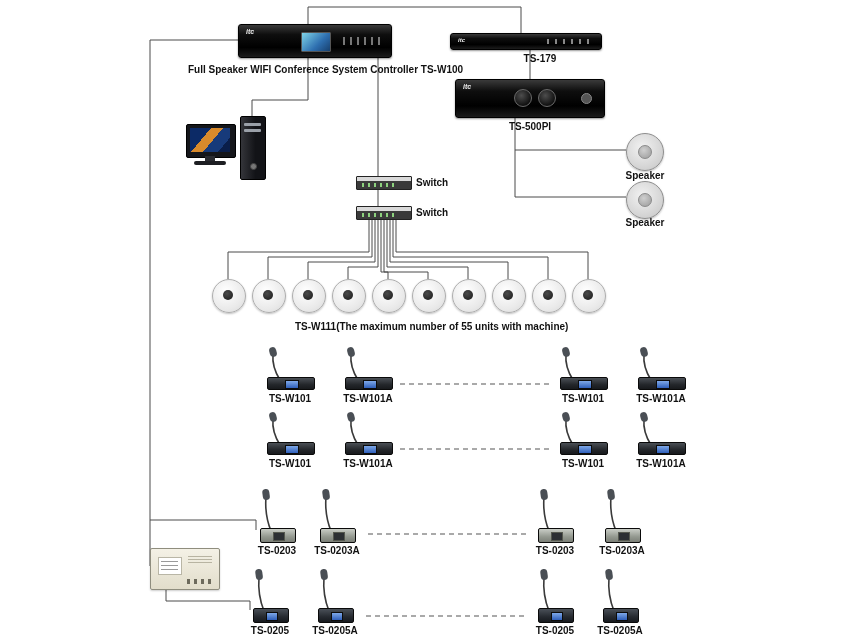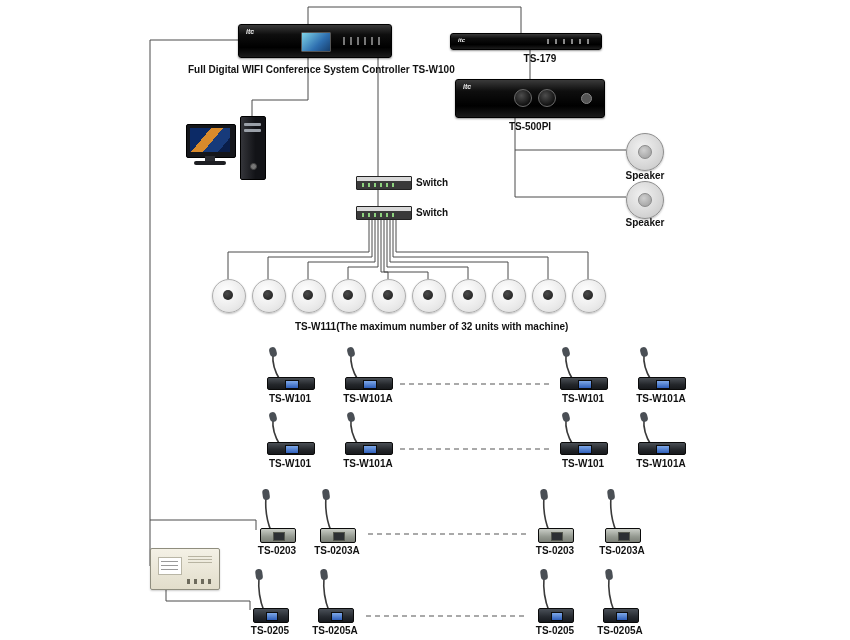--- a/index.html
+++ b/index.html
@@ -157,21 +157,21 @@
       <path d="M368 534 H526"></path>
       <path d="M366 616 H526"></path>
     </g>
   </svg>
 
   <div class="dev rack controller" style="left:238px;top:24px">
     <span class="brand">itc</span>
     <div class="ctrl-screen"></div>
     <div class="ctrl-dots"></div>
   </div>
-  <div class="lbl" style="left:188px;top:64px;width:264px">Full Digital WIFI Conference System Controller TS-W100</div>
+  <div class="lbl" style="left:188px;top:64px;width:264px">Full Speaker WIFI Conference System Controller TS-W100</div>
 
   <div class="dev rack ts234" style="left:450px;top:33px">
     <span class="brand">itc</span>
     <div class="t234-dots"></div>
   </div>
   <div class="lbl" style="left:510px;top:53px;width:60px">TS-179</div>
 
   <div class="dev rack ts500" style="left:455px;top:79px">
     <span class="brand">itc</span>
     <div class="vu v1"></div>
@@ -205,21 +205,21 @@
   <div class="dev wunit" style="left:212px;top:279px"></div>
   <div class="dev wunit" style="left:252px;top:279px"></div>
   <div class="dev wunit" style="left:292px;top:279px"></div>
   <div class="dev wunit" style="left:332px;top:279px"></div>
   <div class="dev wunit" style="left:372px;top:279px"></div>
   <div class="dev wunit" style="left:412px;top:279px"></div>
   <div class="dev wunit" style="left:452px;top:279px"></div>
   <div class="dev wunit" style="left:492px;top:279px"></div>
   <div class="dev wunit" style="left:532px;top:279px"></div>
   <div class="dev wunit" style="left:572px;top:279px"></div>
-  <div class="lbl left" style="left:295px;top:321px">TS-W111(The maximum number of 32 units with machine)</div>
+  <div class="lbl left" style="left:295px;top:321px">TS-W111(The maximum number of 55 units with machine)</div>
 
   <div class="mic mic-a" style="left:263px;top:346px">
     <svg class="neck" width="54" height="44">
         <path d="M17 34 C12 26 9 18 10 8" stroke="#3a3a3a" stroke-width="1.6" fill="none"></path>
         <rect x="6.5" y="1" width="7" height="10" rx="3.5" fill="#4a4f55" transform="rotate(-14 10 6)"></rect>
       </svg>
     <div class="base">
         <div class="screen"></div>
       </div>
   </div>

